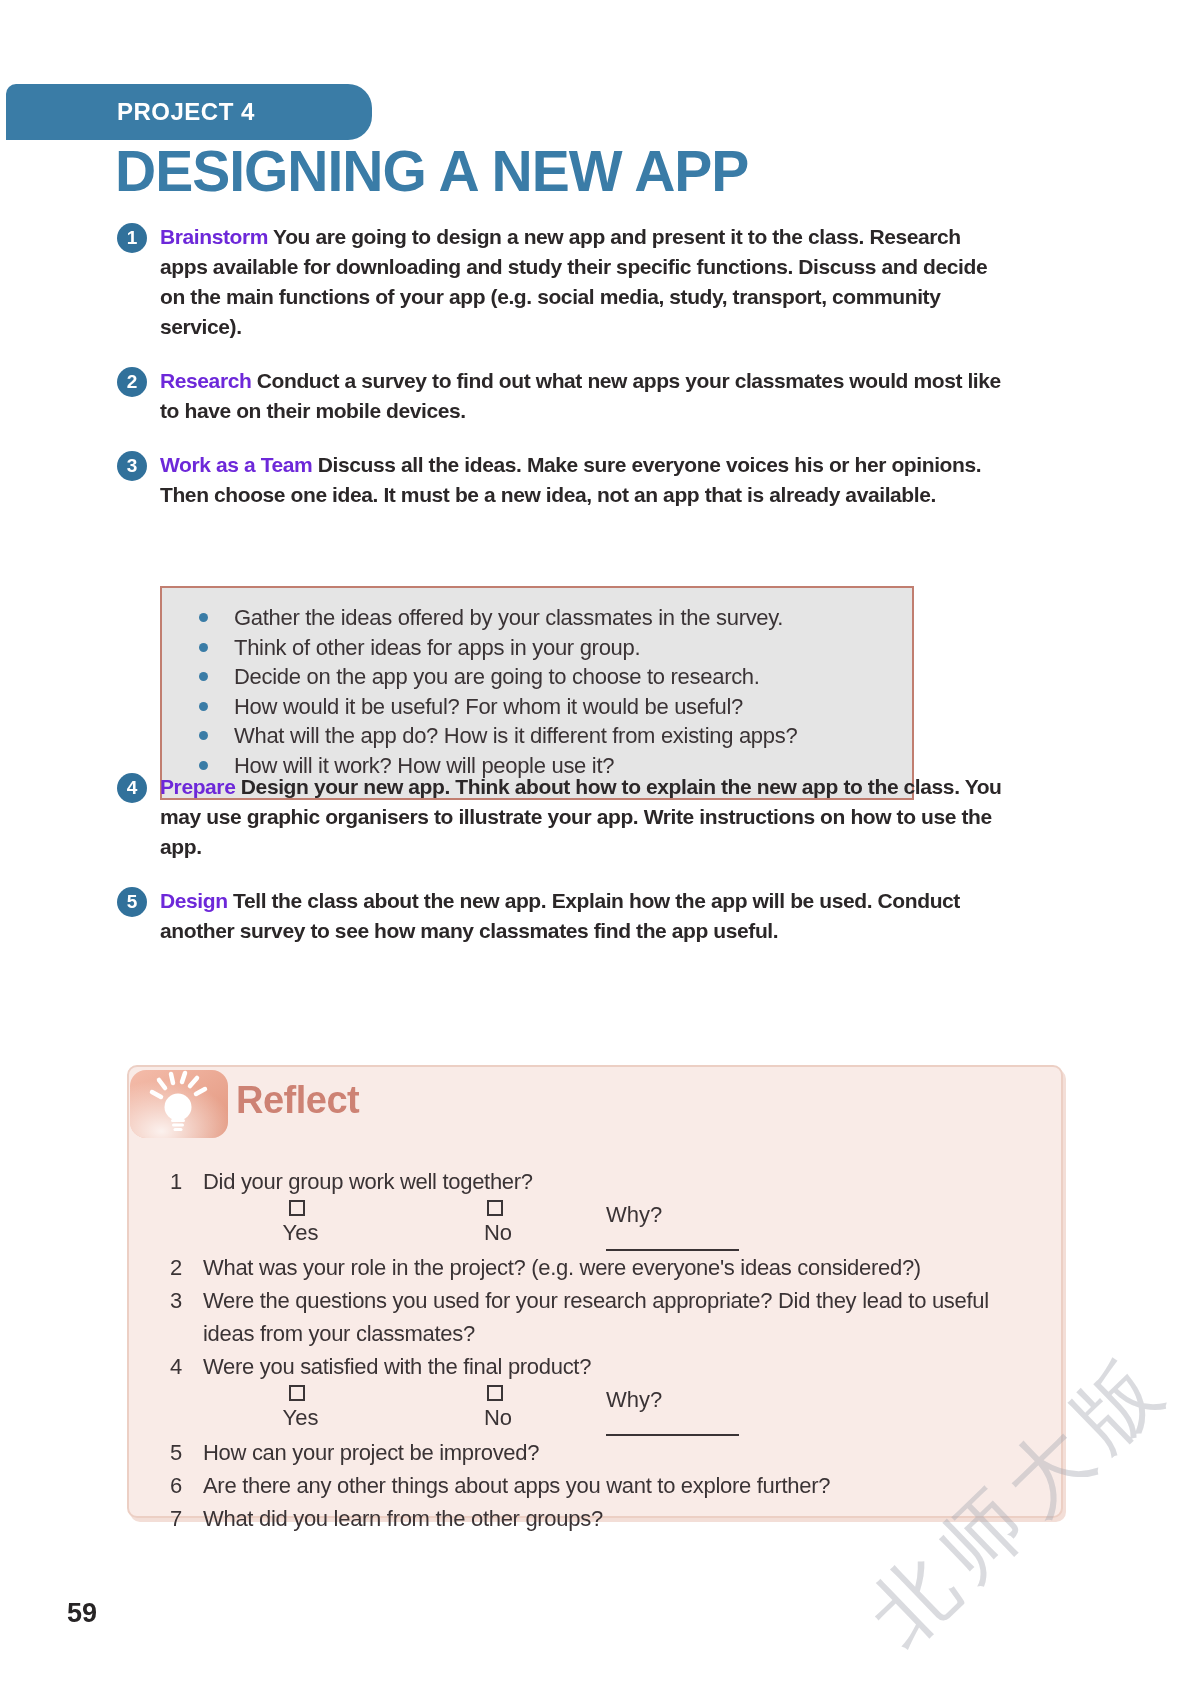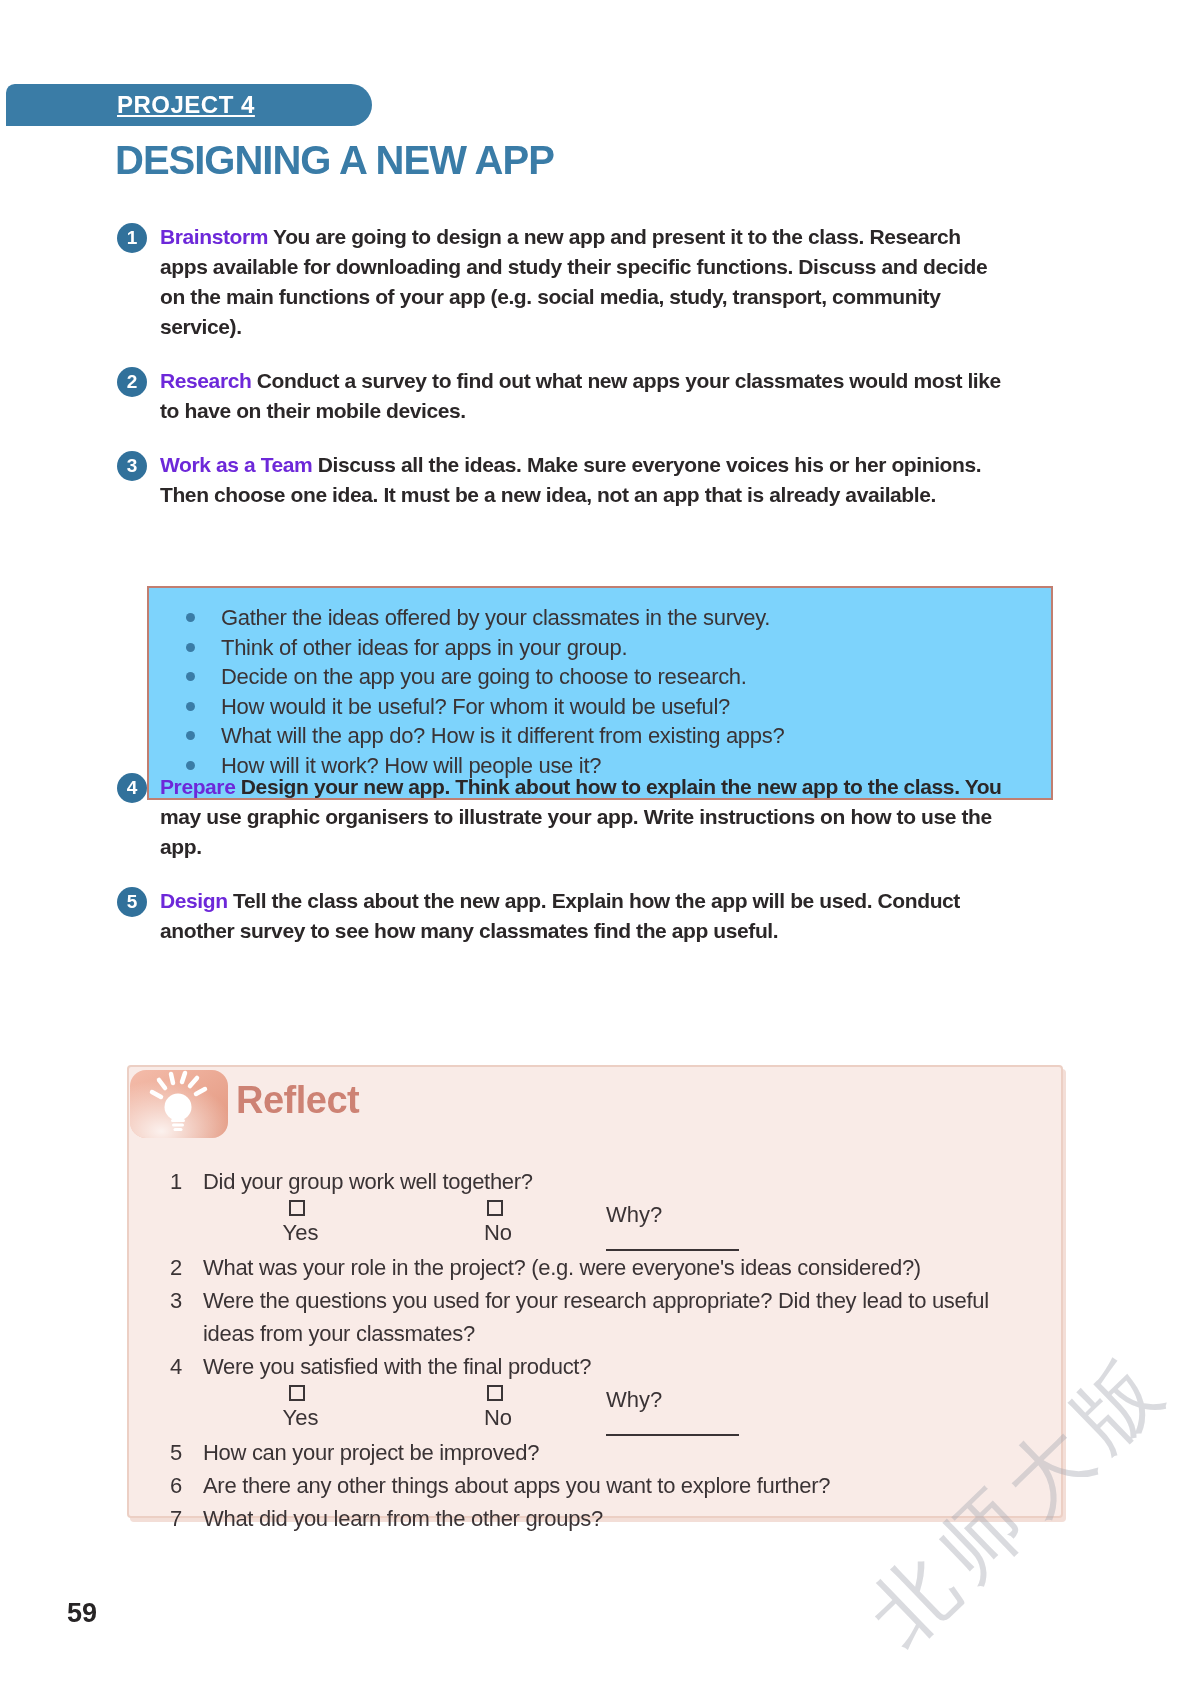--- a/index.html
+++ b/index.html
@@ -3,60 +3,60 @@
 <meta charset="utf-8">
 <style>
   * { margin:0; padding:0; box-sizing:border-box; }
   html,body { background:#ffffff; }
   body {
     width:1190px; height:1684px; position:relative; overflow:hidden;
     font-family:"Liberation Sans", sans-serif; color:#2b2728;
   }
   
   .project-tab {
-    position:absolute; left:6px; top:84px; width:366px; height:42px;
+    position:absolute; left:6px; top:84px; width:366px; height:56px;
     background:#3a7ca6; border-radius:10px 24px 24px 0;
     display:flex; align-items:center; padding-left:111px;
-    color:#ffffff; font-weight:bold; font-size:24px; letter-spacing:.5px;text-decoration:underline;
+    color:#ffffff; font-weight:bold; font-size:24px; letter-spacing:.5px;
   }
   .page-title {
     position:absolute; left:115px; top:138px; width:900px;
-    color:#3a7ca7; font-size:40px; font-weight:bold; letter-spacing:-1px;
+    color:#3a7ca7; font-size:57px; font-weight:bold; letter-spacing:-1px;
   }
   
   .step { position:absolute; left:117px; width:893px; display:flex; }
   .step-num {
     flex:0 0 30px; width:30px; height:30px; margin-top:1px;
     background:#31719b; border-radius:50%;
     color:#fff; font-weight:bold; font-size:19px;
     display:flex; align-items:center; justify-content:center;
   }
   .step-body { margin-left:13px; font-size:21px; line-height:30px; font-weight:bold; letter-spacing:-0.4px; }
   .step-label { color:#6d28d9; }
   .step-text  { color:#2b2728; }
   #step-1 { top:222px; } #step-2 { top:366px; } #step-3 { top:450px; }
   #step-4 { top:772px; } #step-5 { top:886px; }
   
   .idea-box {
-    position:absolute; left:147px; top:586px; width:906px; height:214px;
-    background:#7dd3fc; border:2px solid #c17e70; padding:15px 20px 0 0;
+    position:absolute; left:160px; top:586px; width:754px; height:214px;
+    background:#e5e5e5; border:2px solid #c17e70; padding:15px 20px 0 0;
   }
   .idea-box ul { list-style:none; }
   .idea-box li {
     position:relative; padding-left:72px; font-size:22px; line-height:29.5px;
     color:#3a3335; letter-spacing:-0.3px;
   }
   .bullet-dot {
     position:absolute; left:37px; top:10px; width:9px; height:9px;
     border-radius:50%; background:#3a7ca6;
   }
   
   .reflect-box {
     position:absolute; left:127px; top:1065px; width:936px; height:453px;
-    background:#f9ebe7; border:2px solid #eccfc4; border-radius:4px;
+    background:#f9ebe7; border:2px solid #eccfc4; border-radius:10px;
     box-shadow:3px 4px 0 #f3ded7;
   }
   .reflect-icon { position:absolute; left:1px; top:3px; width:98px; height:68px; }
   .reflect-heading {
     position:absolute; left:107px; top:12px;
     color:#cd8274; font-size:38px; font-weight:bold; letter-spacing:-0.5px;
   }
   .questions { position:absolute; left:41px; top:98px; width:866px; }
   .q-row { display:flex; font-size:22px; line-height:33px; color:#3a3335; letter-spacing:-0.3px; }
   .q-num { flex:0 0 33px; }

